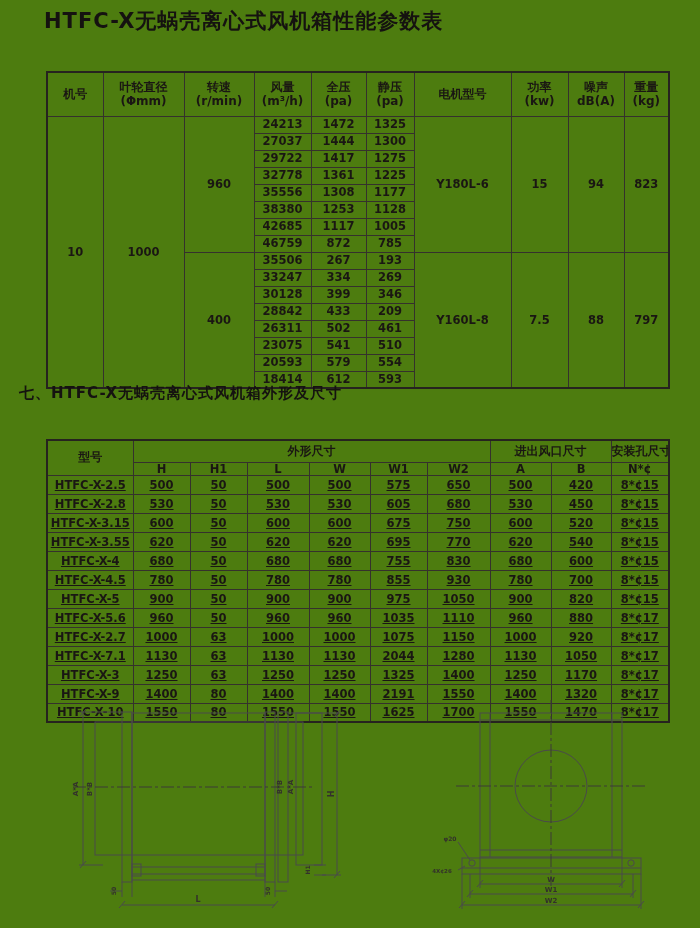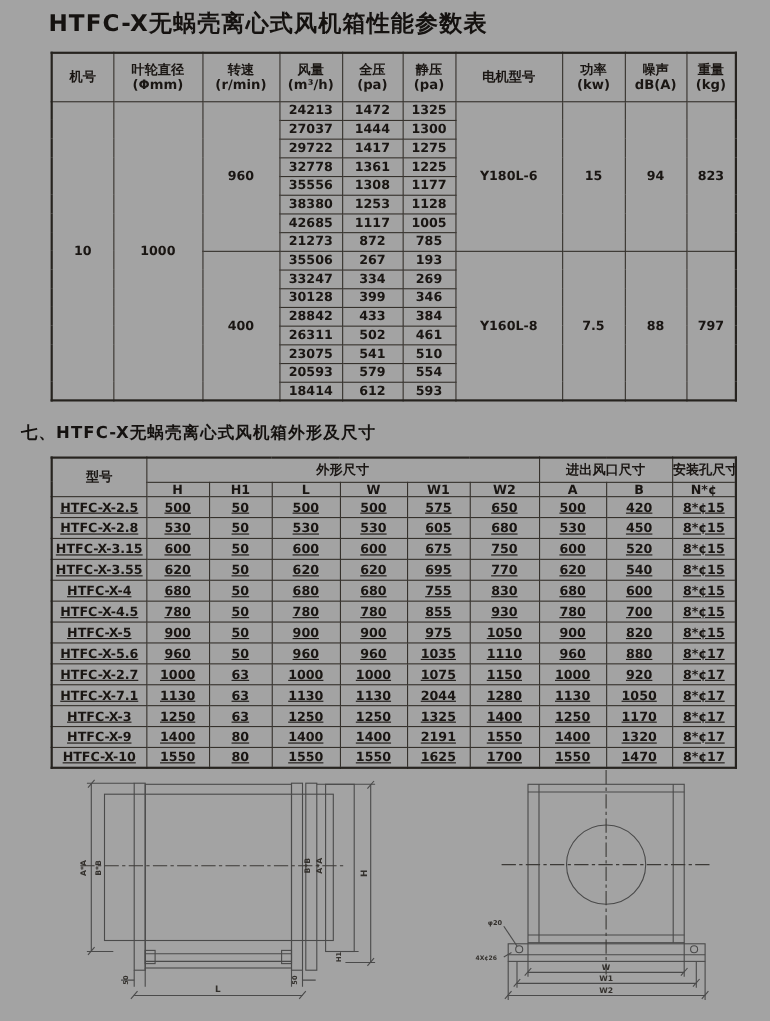--- a/index.html
+++ b/index.html
@@ -1,32 +1,33 @@
 <!DOCTYPE html>
 <html><head>
 <meta charset="utf-8">
 <style>
   * { margin:0; padding:0; box-sizing:border-box; }
   html,body { background:#ffffff; }
   .page {
-    position:relative; width:700px; height:928px; background:#a3a3a3;
+    position:relative; width:700px; height:928px; background:#4d7c0f;
     font-family:"DejaVu Sans", sans-serif; color:#1a1613; overflow:hidden;
   }
   .title-1 {
     position:absolute; left:44px; top:7px;
     font-size:21px; font-weight:bold; letter-spacing:1px; color:#151210;
   }
   .title-2 {
     position:absolute; left:9px; top:384px;
     font-size:15px; font-weight:bold; letter-spacing:1px; color:#151210;margin-left:10px;
   }
   table {
     border-collapse:collapse; table-layout:fixed;
     position:absolute; left:46px; width:622px;
     border:2px solid #26231f;
+    margin-top:24px;
   }
   th, td {
     border:1px solid #35312c; text-align:center; vertical-align:middle;
     font-weight:bold; font-size:11.5px; line-height:1.05; padding:0;
     color:#1a1613; overflow:hidden; white-space:nowrap;
   }
   #perf-table { top:47px; }
   #perf-table thead tr { height:44px; }
   #perf-table thead div { line-height:14px; font-size:12px; }
   #perf-table tbody tr { height:17px; }
@@ -144,21 +145,21 @@
           <td>38380</td>
           <td>1253</td>
           <td>1128</td>
         </tr>
         <tr>
           <td>42685</td>
           <td>1117</td>
           <td>1005</td>
         </tr>
         <tr>
-          <td>21273</td>
+          <td>46759</td>
           <td>872</td>
           <td>785</td>
         </tr>
         <tr>
           <td rowspan="8">400</td>
           <td>35506</td>
           <td>267</td>
           <td>193</td>
           <td rowspan="8">Y160L-8</td>
           <td rowspan="8">7.5</td>
@@ -171,21 +172,21 @@
           <td>269</td>
         </tr>
         <tr>
           <td>30128</td>
           <td>399</td>
           <td>346</td>
         </tr>
         <tr>
           <td>28842</td>
           <td>433</td>
-          <td>384</td>
+          <td>209</td>
         </tr>
         <tr>
           <td>26311</td>
           <td>502</td>
           <td>461</td>
         </tr>
         <tr>
           <td>23075</td>
           <td>541</td>
           <td>510</td>

